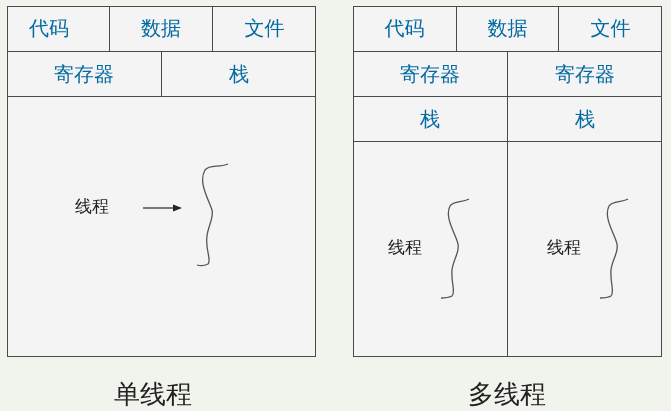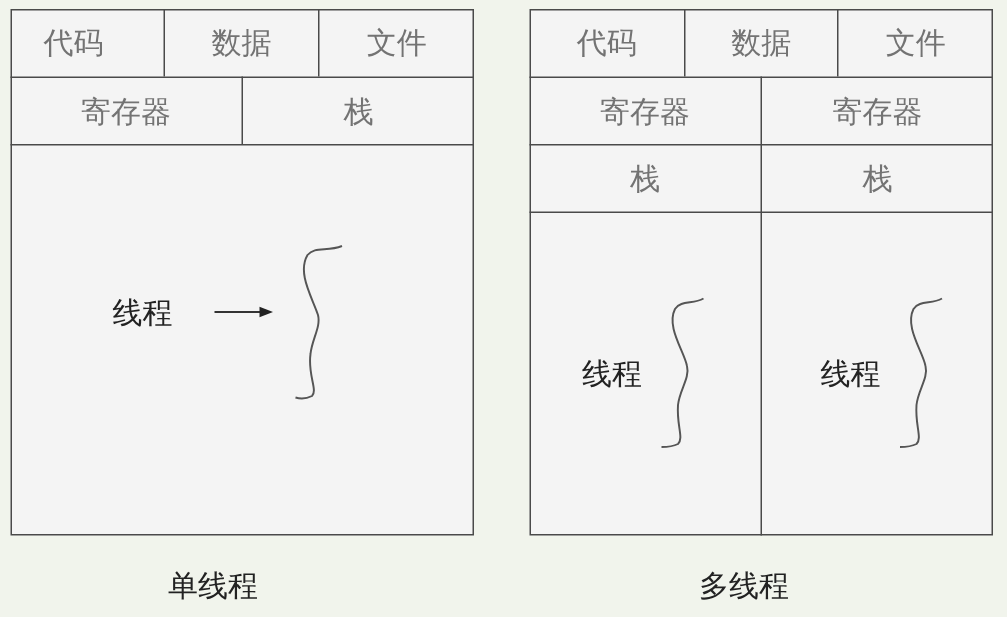--- a/index.html
+++ b/index.html
@@ -17,34 +17,34 @@
     border: 1px solid #4a4a4a;
     box-sizing: border-box;
   }
   .cell {
     position: absolute;
     box-sizing: border-box;
     display: flex;
     align-items: center;
     justify-content: center;
     font-size: 20px;
-    color: #737373;
+    color: #0369a1;
   }
   .vline { position: absolute; width: 1px; background: #4a4a4a; }
   .hline { position: absolute; height: 1px; background: #4a4a4a; }
   .label {
     position: absolute;
-    font-size: 20px;
+    font-size: 17px;
     color: #222;
   }
   .caption {
     position: absolute;
-    font-size: 20px;
+    font-size: 26px;
     color: #222;
-    text-align: left;
+    text-align: right;
   }
   svg { position: absolute; overflow: visible; }
 </style>
 </head>
 <body>
 
 <div class="box" style="left:7px; top:6px; width:309px; height:351px;"></div>
 
 <div class="hline" style="left:7px; top:51px; width:309px;"></div>
 <div class="hline" style="left:7px; top:96px; width:309px;"></div>

